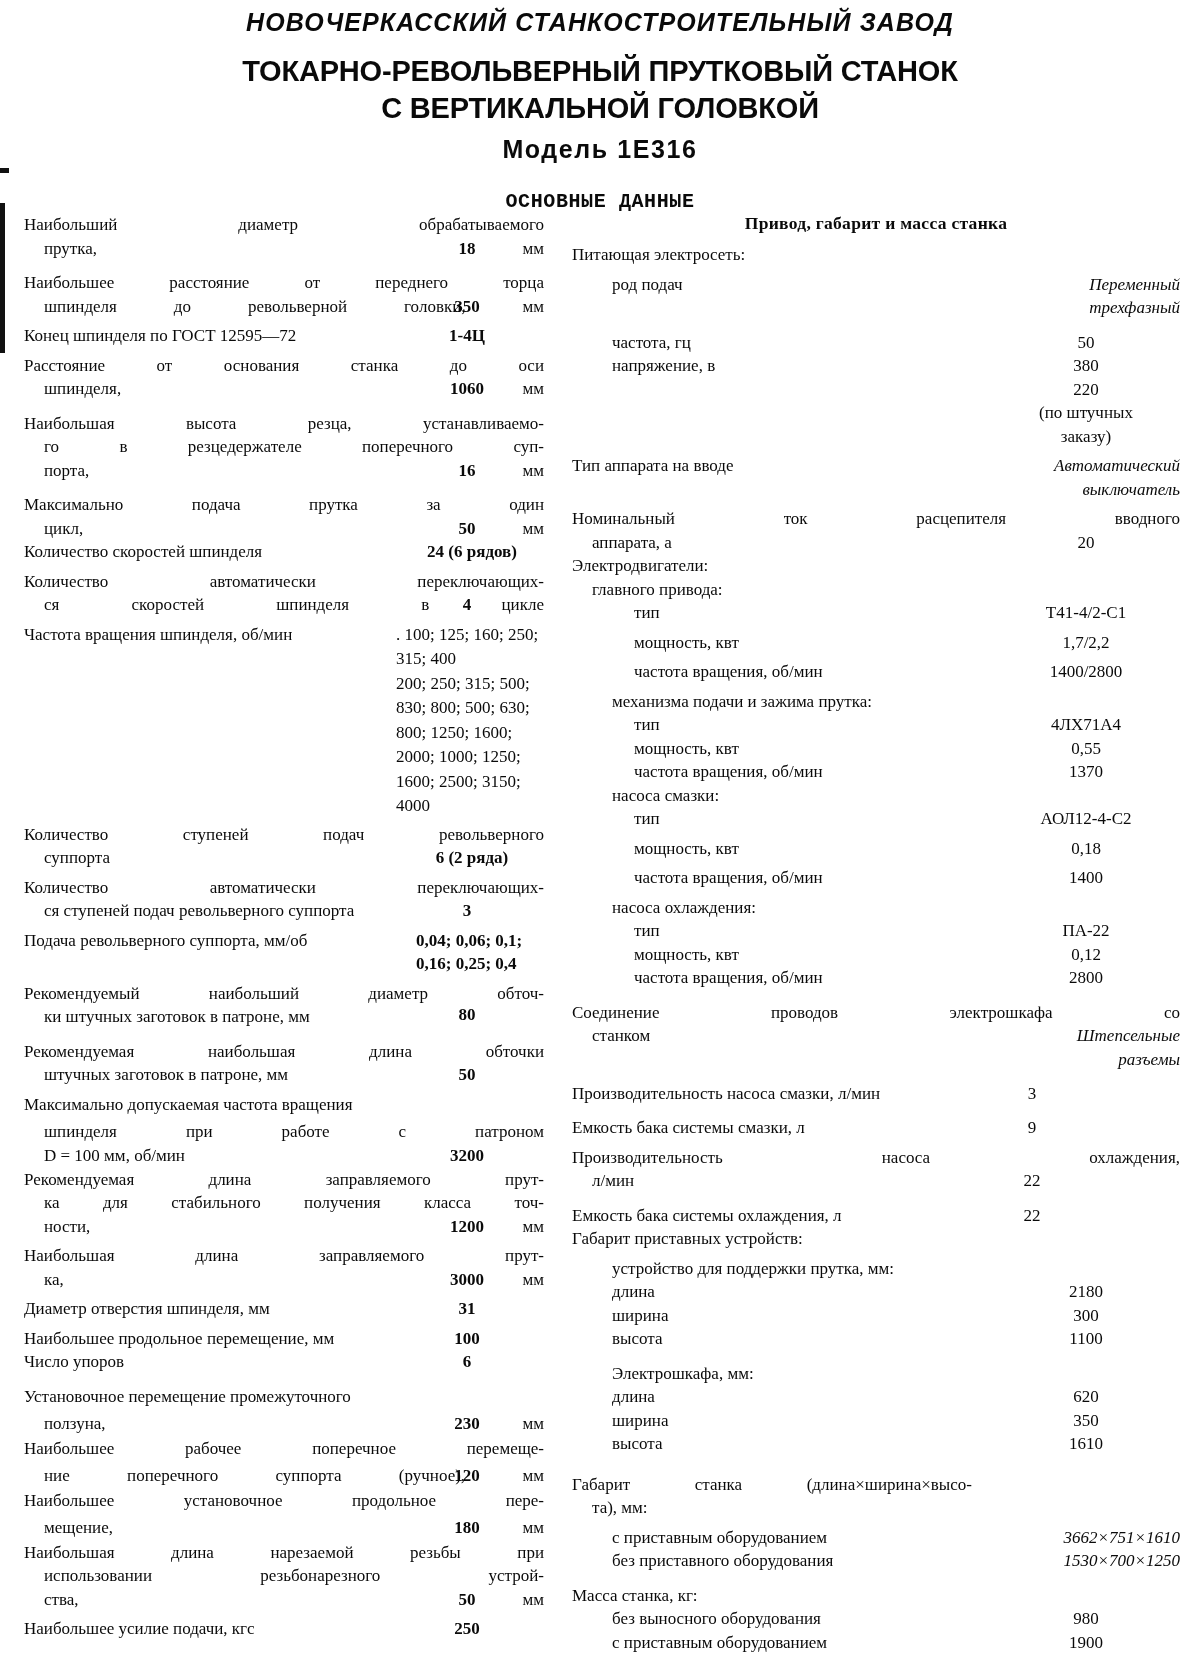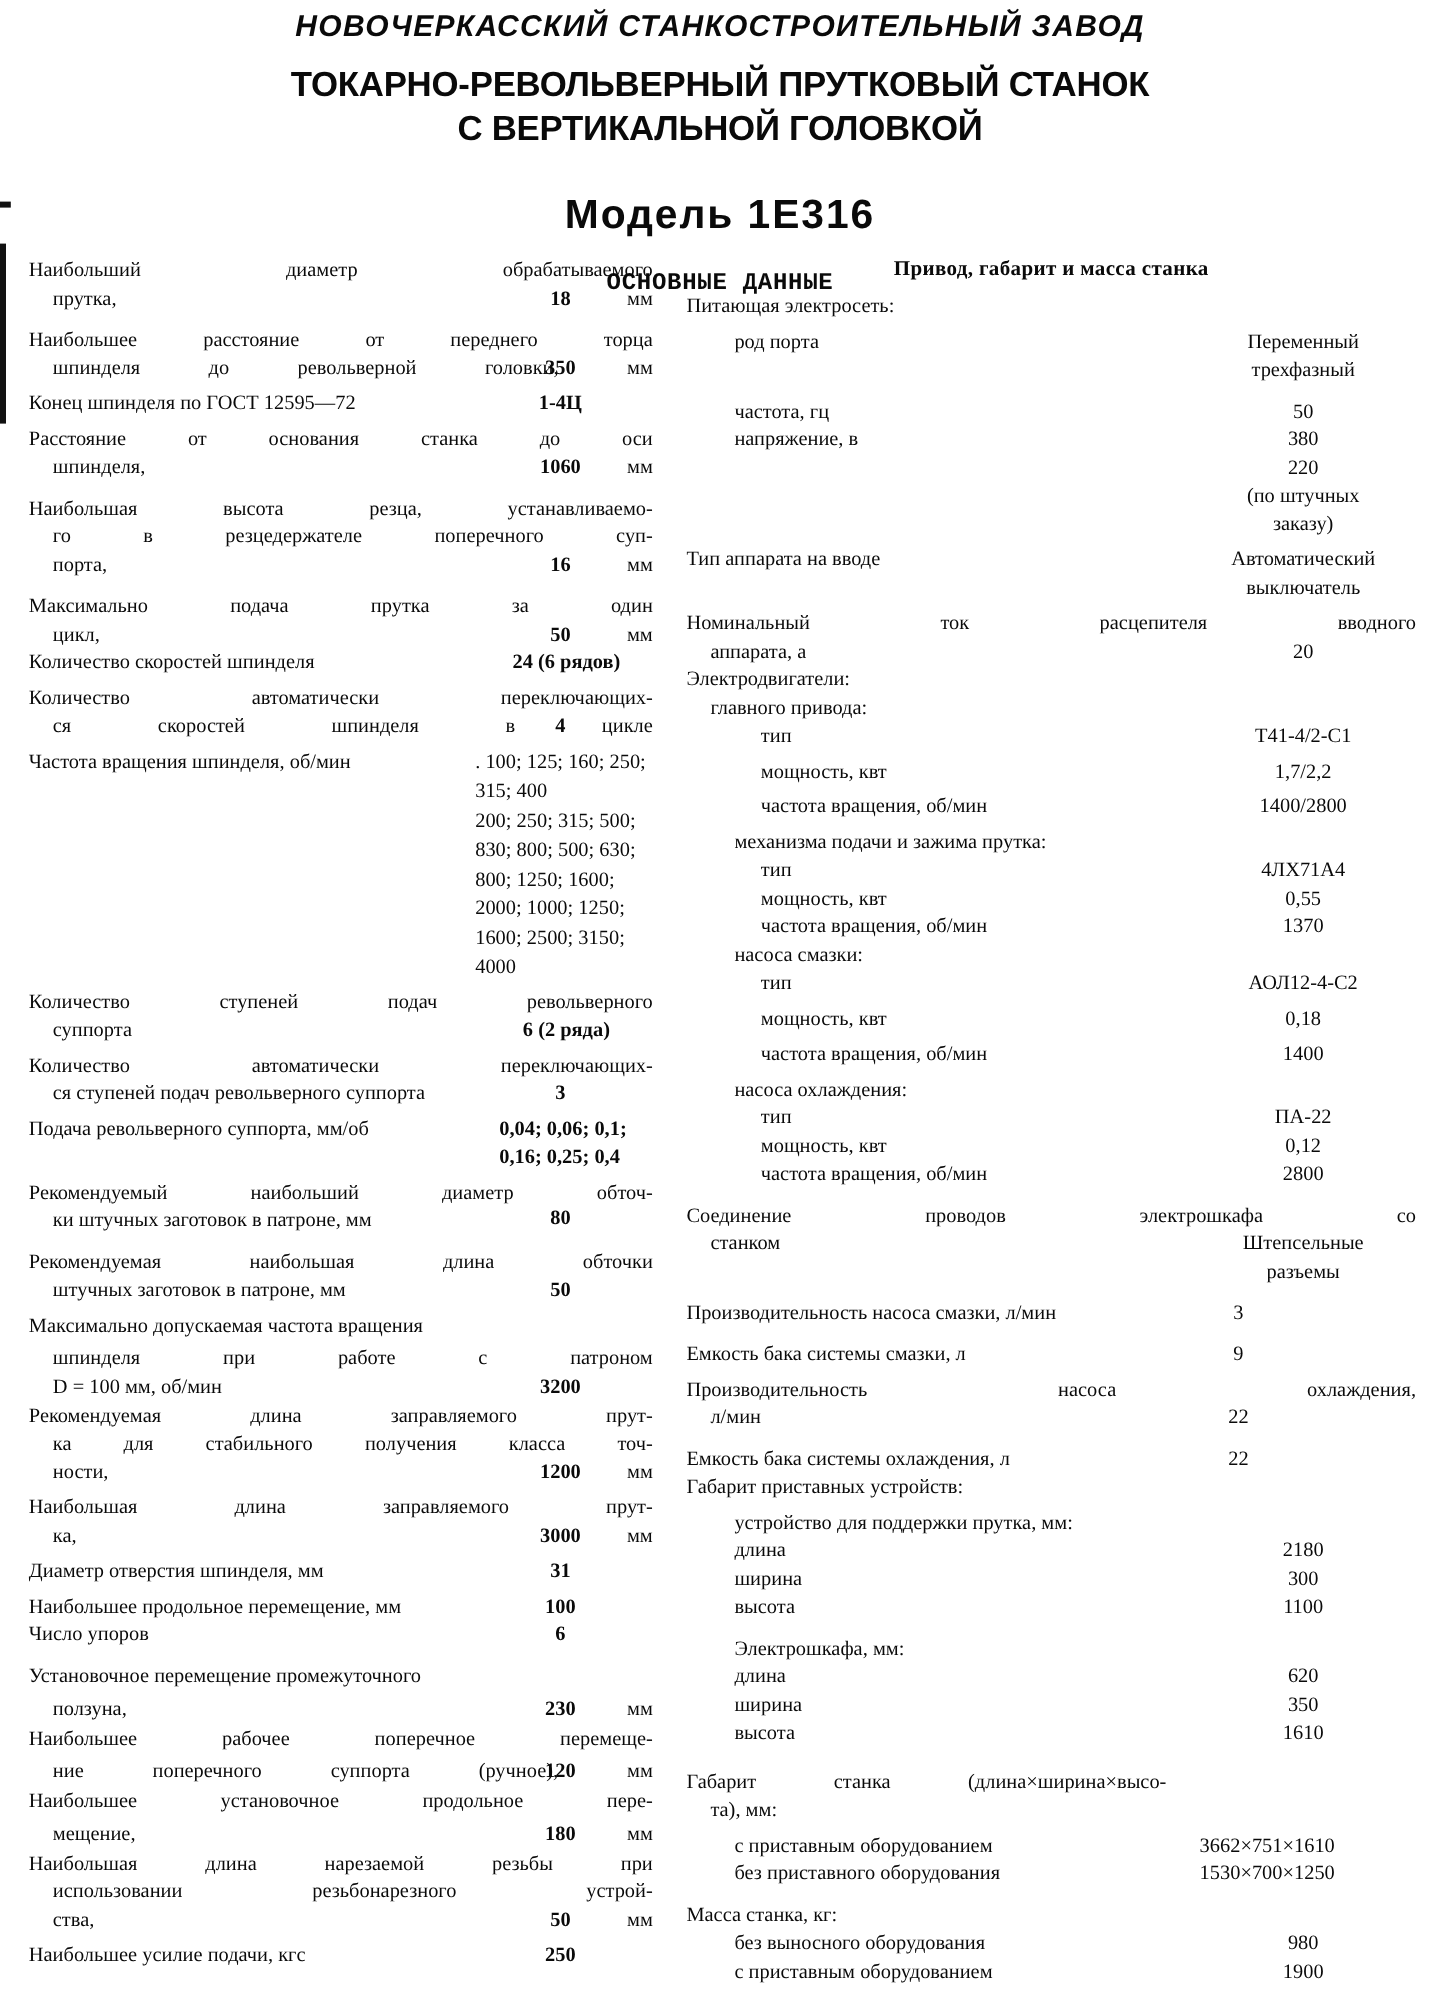--- a/index.html
+++ b/index.html
@@ -24,22 +24,22 @@
     margin-top:8px;
     font-family:"Liberation Sans","DejaVu Sans",sans-serif;
   }
   .title1{
     font-family:"Liberation Sans","DejaVu Sans",sans-serif;
     font-weight:bold;font-size:29px;letter-spacing:-0.2px;
     line-height:1.28;margin-top:16px;
   }
   .model{
     font-family:"Liberation Sans","DejaVu Sans",sans-serif;
-    font-weight:bold;font-size:34px;letter-spacing:1.6px;
-    margin-top:33px;
+    font-weight:bold;font-size:25px;letter-spacing:1.6px;
+    margin-top:8px;
   }
   .section-title{
     font-family:Liberation Mono, monospace;
     font-weight:bold;font-size:20px;letter-spacing:0.6px;
     margin-top:26px;
   }
 
   
   .cols{position:absolute;top:205px;left:0;width:1200px;}
   .col{position:absolute;top:0;}
@@ -67,21 +67,21 @@
     font-size:17px;
     line-height:23.5px;
     text-align:center;
     white-space:nowrap;
   }
   .col-l .val{left:388px;width:110px;}
   .col-r .val{left:420px;width:188px;}
   .col-r .val.wide{left:360px;width:248px;}
   .val.b{font-weight:bold;}
   .val.lft{text-align:left;}
-  .val.rgt{}
+  .val.rgt{text-align:right;font-style:italic;}
 
   .ind1{padding-left:20px;}
   .ind2{padding-left:40px;}
   .ind3{padding-left:62px;}
 
   .sp{height:11px;}
   .sp-s{height:6px;}
   .sp-l{height:17px;}
 
   .speeds{
@@ -301,21 +301,21 @@
     <div class="col col-r">
 
       <div class="grp-title">Привод, габарит и масса станка</div>
 
       <div class="row">
         <span class="lbl">Питающая электросеть:</span>
       </div>
       <div class="sp-s"></div>
 
       <div class="row" style="height:47px">
-        <span class="lbl jl ind2">род порта</span>
+        <span class="lbl jl ind2">род подач</span>
         <span class="val rgt" style="top:0">Переменный</span>
         <span class="val rgt" style="top:23.5px">трехфазный</span>
       </div>
       <div class="sp"></div>
 
       <div class="row">
         <span class="lbl jl ind2">частота, гц</span>
         <span class="val" style="top:0">50</span>
       </div>
 

